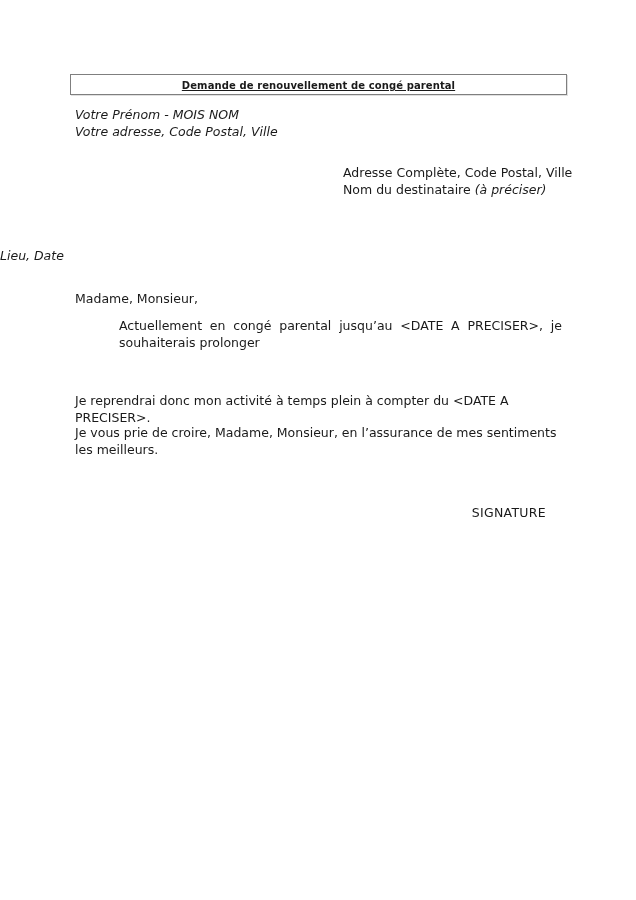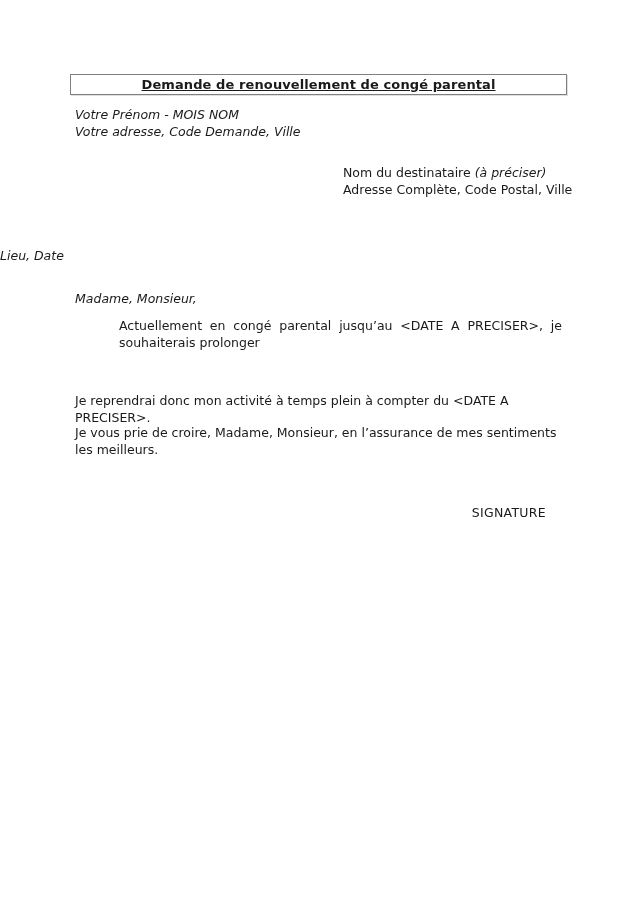--- a/index.html
+++ b/index.html
@@ -25,21 +25,21 @@
     width: 497px;
     height: 21px;
     box-sizing: border-box;
     border: 1px solid #7f7f7f;
     box-shadow: 1px 1px 0 rgba(0,0,0,0.12);
     text-align: center;
     line-height: 19px;
   }
   .title-box .title-text {
     font-weight: bold;
-    font-size: 13px;
+    font-size: 10px;
     text-decoration: underline;
     letter-spacing: 0.1px;
   }
   .sender {
     position: absolute;
     left: 75px;
     top: 106px;
     font-style: italic;
   }
   .recipient {
@@ -53,21 +53,20 @@
     left: 0;
     top: 247px;
     width: 636px;
     text-align: left;
     font-style: italic;
   }
   .salutation {
     position: absolute;
     left: 75px;
     top: 290px;
-    font-style: italic;
   }
   .para {
     position: absolute;
     left: 75px;
     width: 487px;
   }
   .para-1 { top: 317px; }
   .para-1 div {
     text-align: justify;
     text-align-last: justify;
@@ -92,29 +91,29 @@
 <body>
 
 <div class="page">
 
   <div class="title-box">
     <span class="title-text">Demande de renouvellement de congé parental</span>
   </div>
 
   <div class="sender">
     <div>Votre Prénom - MOIS NOM</div>
-    <div>Votre adresse, Code Demande, Ville</div>
+    <div>Votre adresse, Code Postal, Ville</div>
   </div>
 
   <div class="recipient">
+    <div>Adresse Complète, Code Postal, Ville</div>
     <div>
       <span>Nom du destinataire</span>
       <span class="italic">(à préciser)</span>
     </div>
-    <div>Adresse Complète, Code Postal, Ville</div>
   </div>
 
   <div class="place-date">Lieu, Date</div>
 
   <div class="salutation">Madame, Monsieur,</div>
 
   <div class="para para-1">
       <div>Actuellement en congé parental jusqu’au &lt;DATE A PRECISER&gt;, je souhaiterais prolonger</div>
     </div>
 

